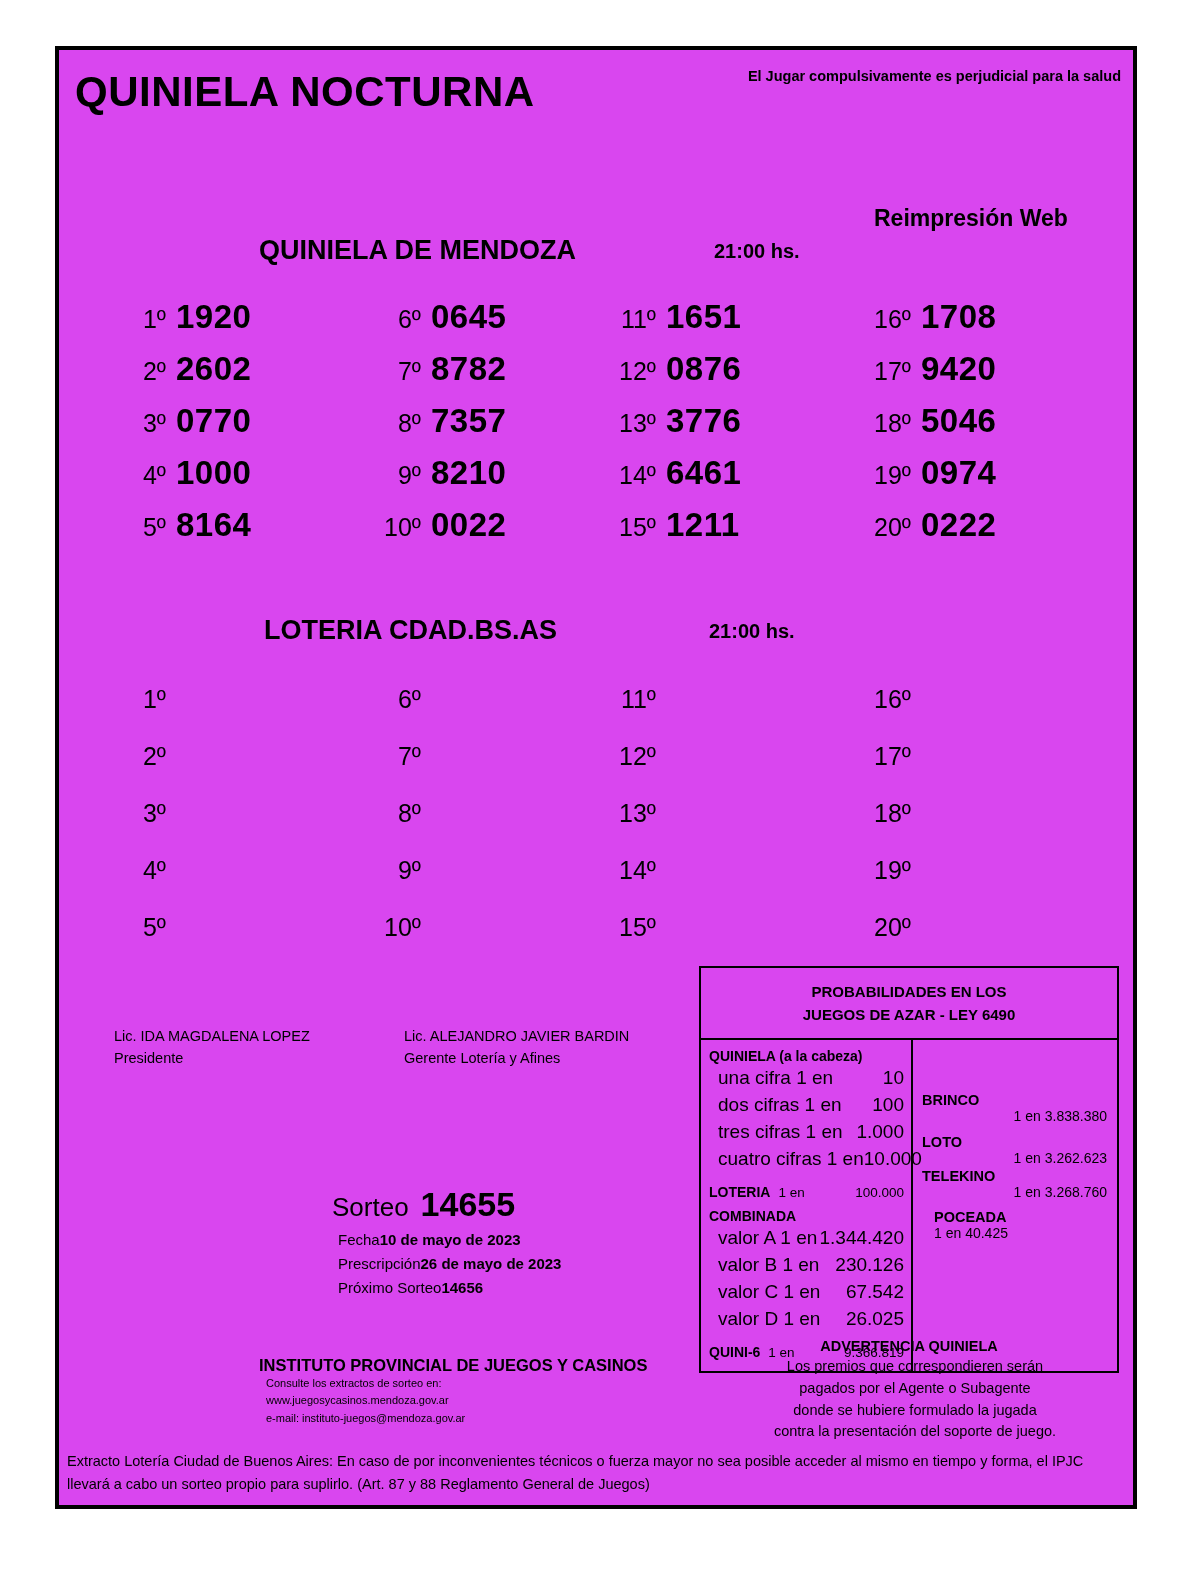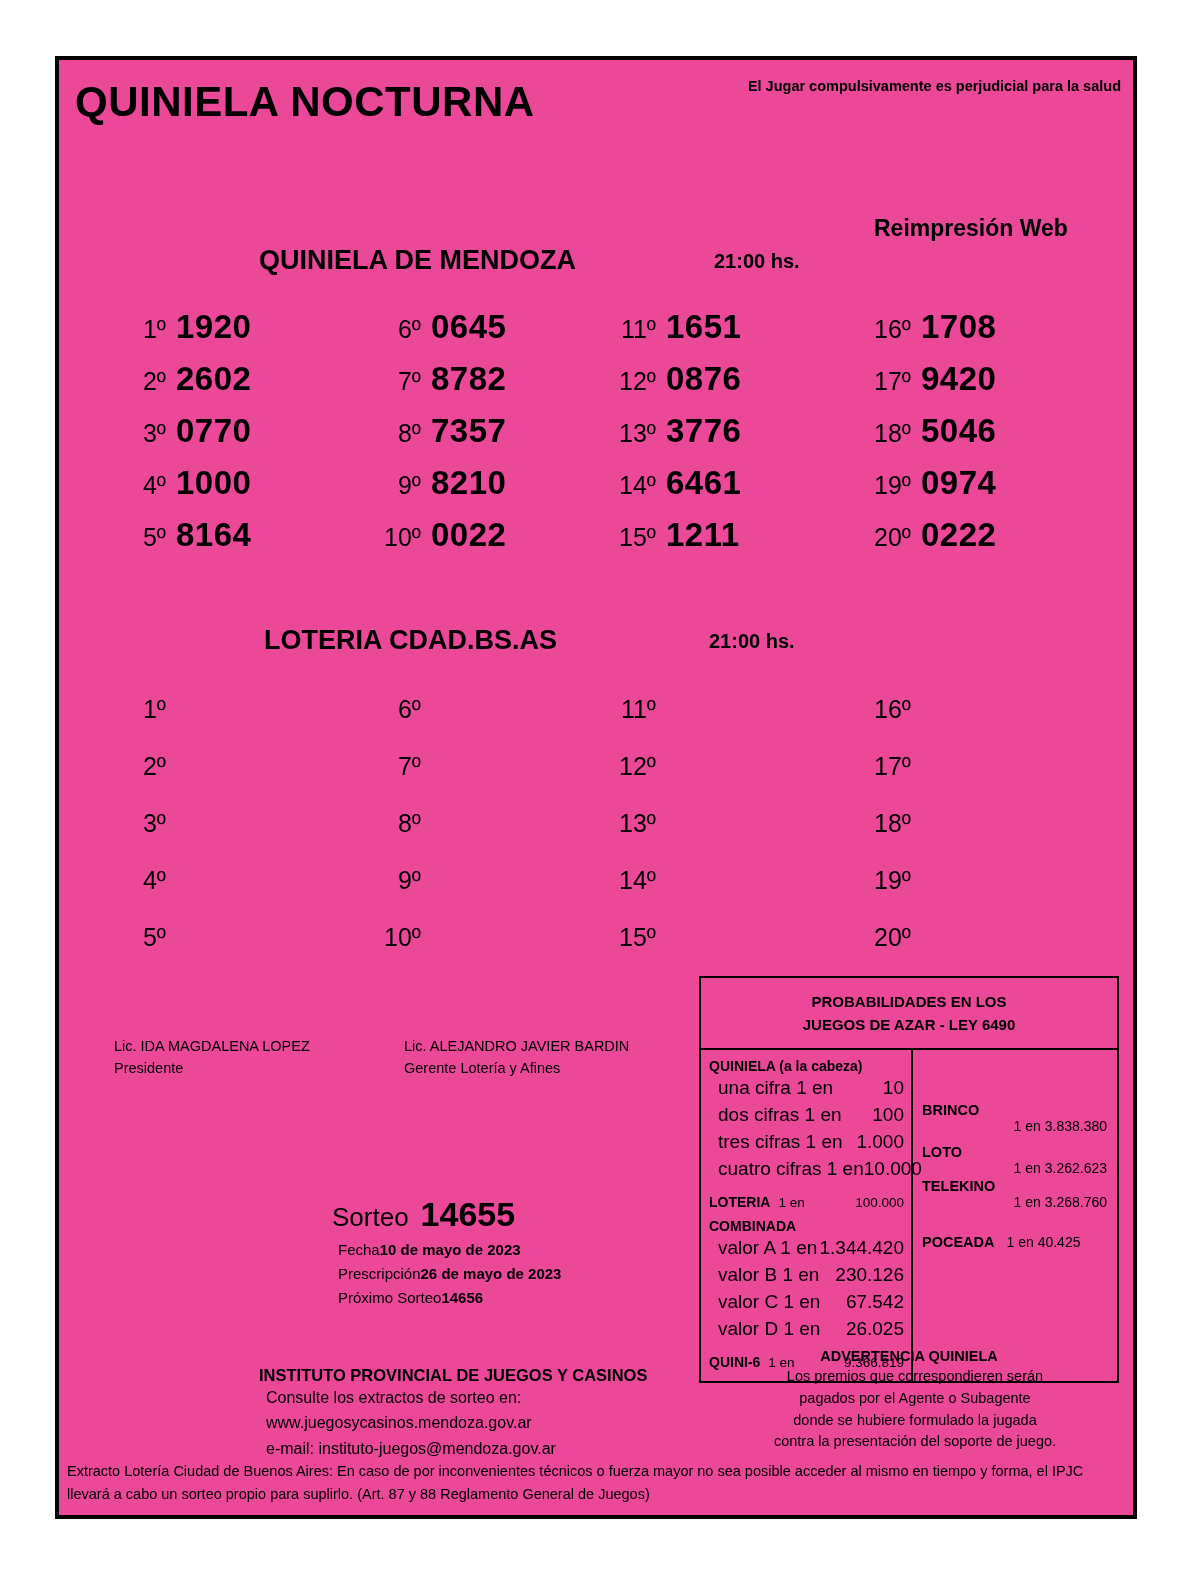--- a/index.html
+++ b/index.html
@@ -11,26 +11,26 @@
     width: 1200px;
     height: 1576px;
     font-family: "Liberation Sans", sans-serif;
     color: #000000;
     position: relative;
     overflow: hidden;
   }
   .page-frame {
     position: absolute;
     left: 55px;
-    top: 56px;
+    top: 46px;
     width: 1082px;
     height: 1463px;
     border: 4px solid #000000;
     box-sizing: border-box;
-    background: #ec4899;
+    background: #d946ef;
   }
   .inner {
     position: relative;
     width: 100%;
     height: 100%;
   }
 
   
   .doc-title {
     position: absolute;
@@ -226,21 +226,21 @@
     position: absolute;
     left: 200px;
     top: 1306px;
   }
   .inst-title {
     font-size: 16.5px;
     font-weight: bold;
     white-space: nowrap;
   }
   .inst-line {
-    font-size: 16px;
+    font-size: 11px;
     line-height: 1.58;
     white-space: nowrap;
     padding-left: 7px;
   }
 
   
   .footer-note {
     position: absolute;
     left: 8px;
     top: 1400px;
@@ -507,21 +507,21 @@
                 <div class="rodds">1 en 3.838.380</div>
               </div>
               <div style="margin-bottom: 2px;">
                 <div class="rgame">LOTO</div>
                 <div class="rodds">1 en 3.262.623</div>
               </div>
               <div style="margin-bottom: 2px;">
                 <div class="rgame">TELEKINO</div>
                 <div class="rodds">1 en 3.268.760</div>
               </div>
-              <div class="rrow-inline" style="margin-top: 24px;">
+              <div class="rrow-inline" style="margin-top: 9px; flex-direction: column;">
                 <span class="rgame">POCEADA</span>
                 <span class="rodds">1 en 40.425</span>
               </div>
             </div>
         </div>
       </div>
     </div>
 
     <div class="advert">
       <div class="advert-title">ADVERTENCIA QUINIELA</div>

